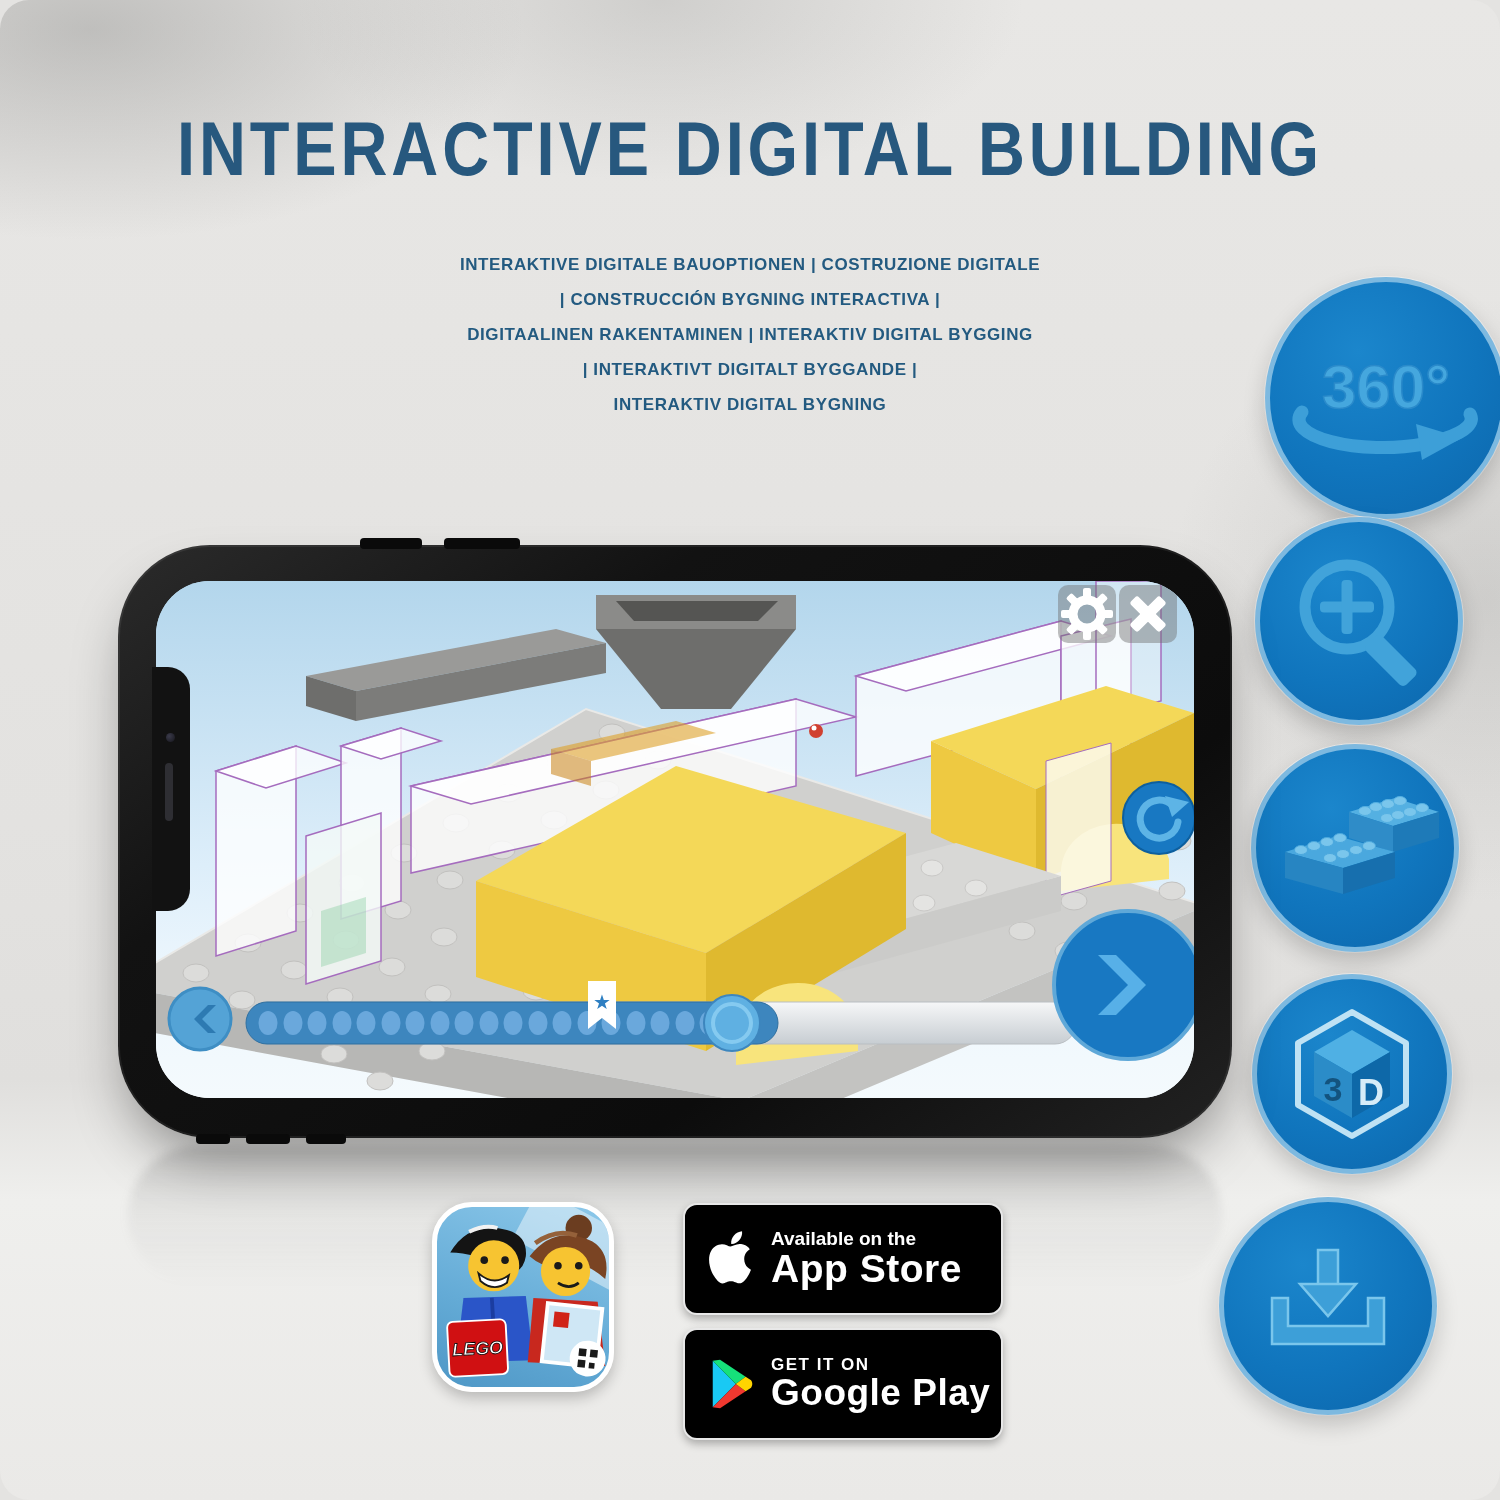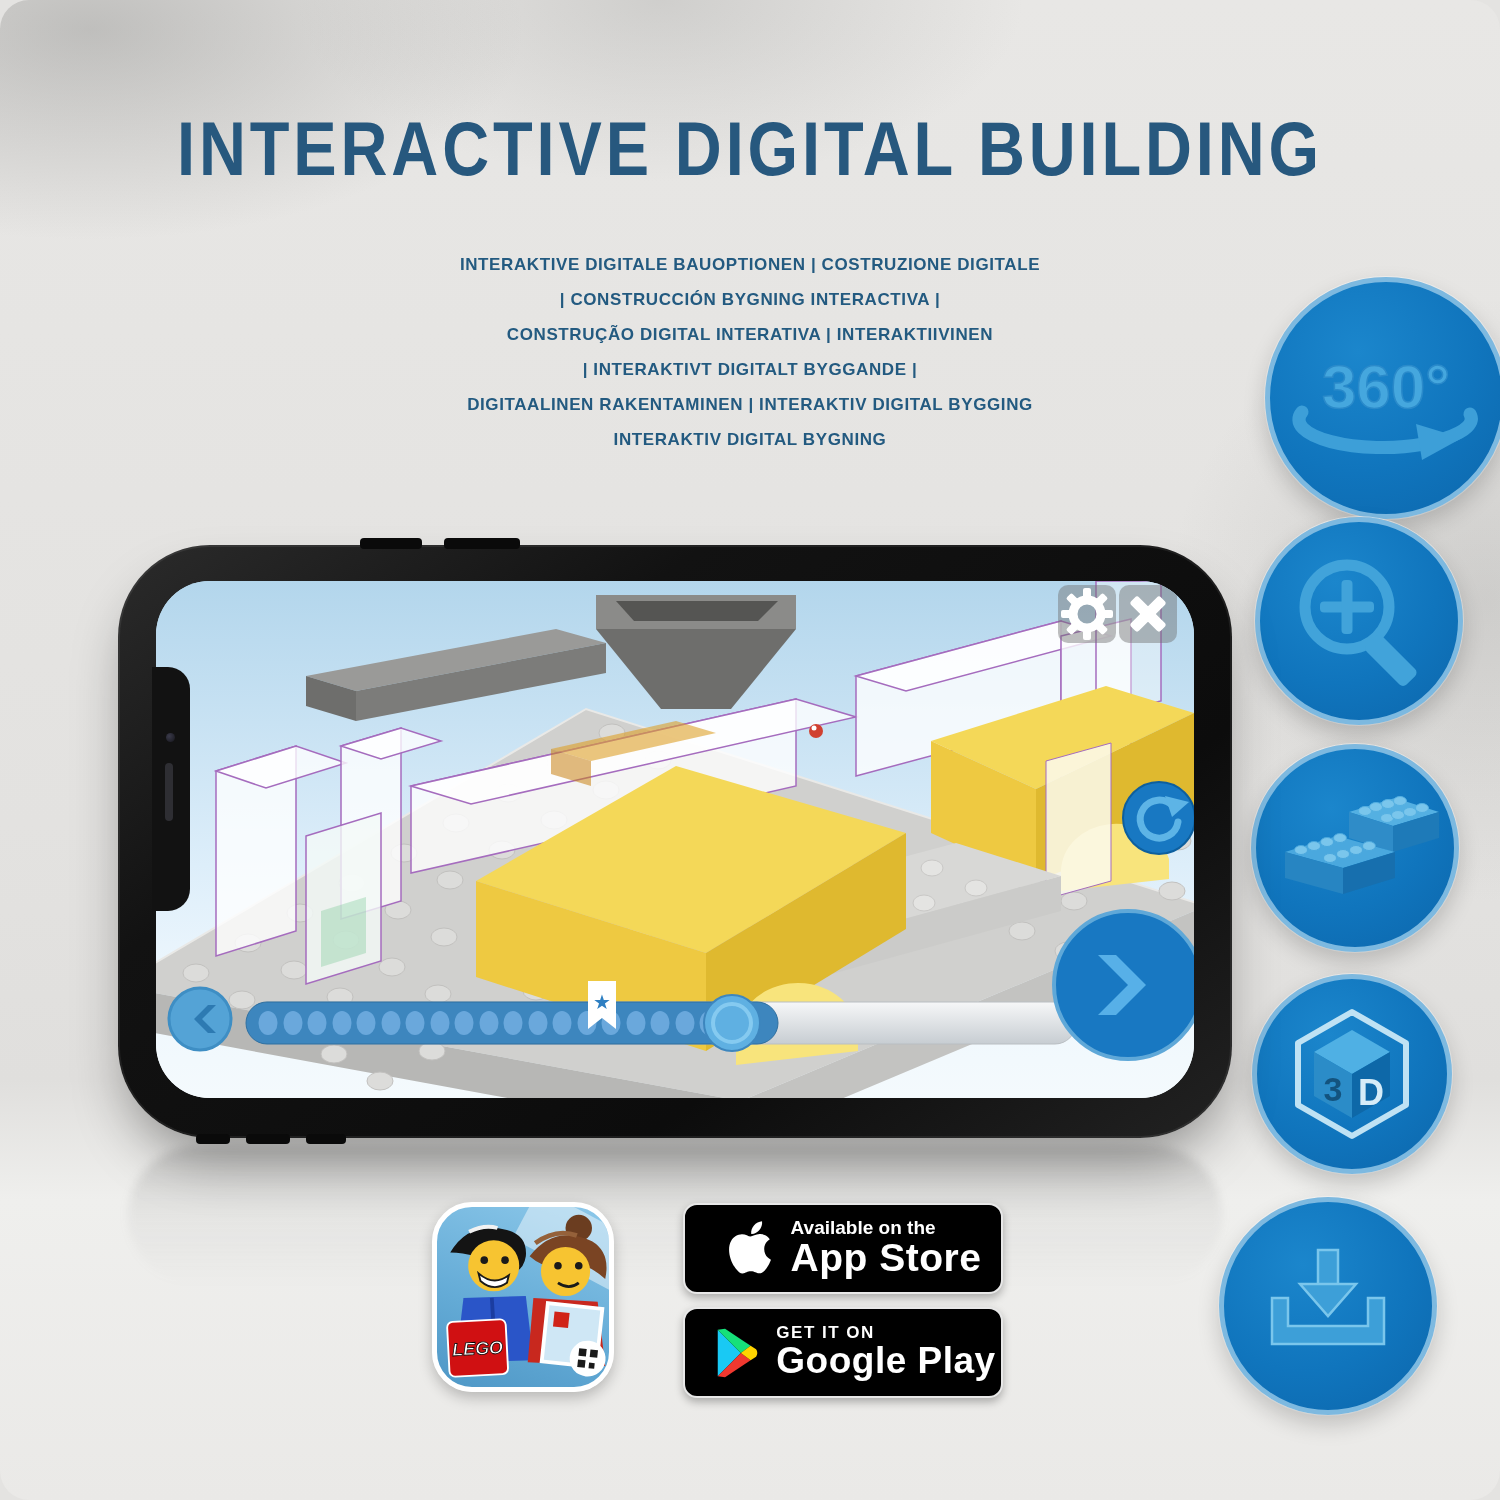--- a/index.html
+++ b/index.html
@@ -43,42 +43,41 @@
   .phone-reflection{position:absolute;left:128px;top:1146px;width:1094px;height:140px;border-radius:80px;
     background:linear-gradient(180deg, rgba(90,90,90,.20), rgba(120,120,120,.08) 50%, rgba(150,150,150,0));
     filter:blur(4px);z-index:0;}
   
   .lego-app{position:absolute;left:432px;top:1202px;width:182px;height:190px;border-radius:40px;
     border:5px solid #fff;box-sizing:border-box;overflow:hidden;z-index:3;
     background:linear-gradient(200deg,#8cc8ea 0%, #64abd6 60%, #4e97c6 100%);
     box-shadow:0 6px 14px rgba(0,0,0,.22);}
   .lego-app svg{position:absolute;inset:0;width:100%;height:100%;}
   .store-col{position:absolute;left:683px;top:1203px;width:320px;z-index:3;}
-  .store-badge{width:320px;height:91px;background:#000;border-radius:14px;border:2px solid #e8e8e8;
+  .store-badge{width:320px;height:112px;background:#000;border-radius:14px;border:2px solid #e8e8e8;
     box-sizing:border-box;display:flex;align-items:center;color:#fff;margin-bottom:13px;
-    box-shadow:0 4px 9px rgba(0,0,0,.28);justify-content:center;}
+    box-shadow:0 4px 9px rgba(0,0,0,.28);}
   .store-badge .logo{width:64px;display:flex;justify-content:center;margin-left:14px;flex:0 0 auto;}
   .store-badge .txt{display:flex;flex-direction:column;line-height:1.05;margin-left:8px;}
   .txt .small{font-size:19px;font-weight:bold;}
   .txt .big{font-size:39px;font-weight:bold;letter-spacing:.5px;}
   .gp .small{font-size:17px;font-weight:bold;letter-spacing:1.5px;}
   .gp .big{font-size:37px;}
 </style>
 </head>
 <body>
 
 <div class="stage">
 
   <h1 class="title">INTERACTIVE DIGITAL BUILDING</h1>
   <div class="subtitle">
     <div>INTERAKTIVE DIGITALE BAUOPTIONEN | COSTRUZIONE DIGITALE</div>
     <div>| CONSTRUCCIÓN BYGNING INTERACTIVA |</div>
-    <div>CONSTRUÇÃO DIGITAL INTERATIVA | INTERAKTIIVINEN</div>
+    <div>DIGITAALINEN RAKENTAMINEN | INTERAKTIV DIGITAL BYGGING</div>
     <div>| INTERAKTIVT DIGITALT BYGGANDE |</div>
-    <div>DIGITAALINEN RAKENTAMINEN | INTERAKTIV DIGITAL BYGGING</div>
     <div>INTERAKTIV DIGITAL BYGNING</div>
   </div>
 
   <div class="feat" style="left:1265px;top:277px;width:232px;height:232px;">
     <svg viewBox="-116 -116 232 232">
       <path d="M -84,14 A 84,28 0 0 0 38,46" fill="none" stroke="#3d9fd8" stroke-width="13" stroke-linecap="round"></path>
       <polygon points="30,26 76,40 36,62" fill="#3d9fd8"></polygon>
       <path d="M 84,16 A 84,27 0 0 1 60,40" fill="none" stroke="#3d9fd8" stroke-width="13" stroke-linecap="round"></path>
       <text y="10" text-anchor="middle" font-size="62" font-weight="bold" fill="#45a7de" stroke="#2a8aca" stroke-width="1.5">360°</text>
     </svg>

